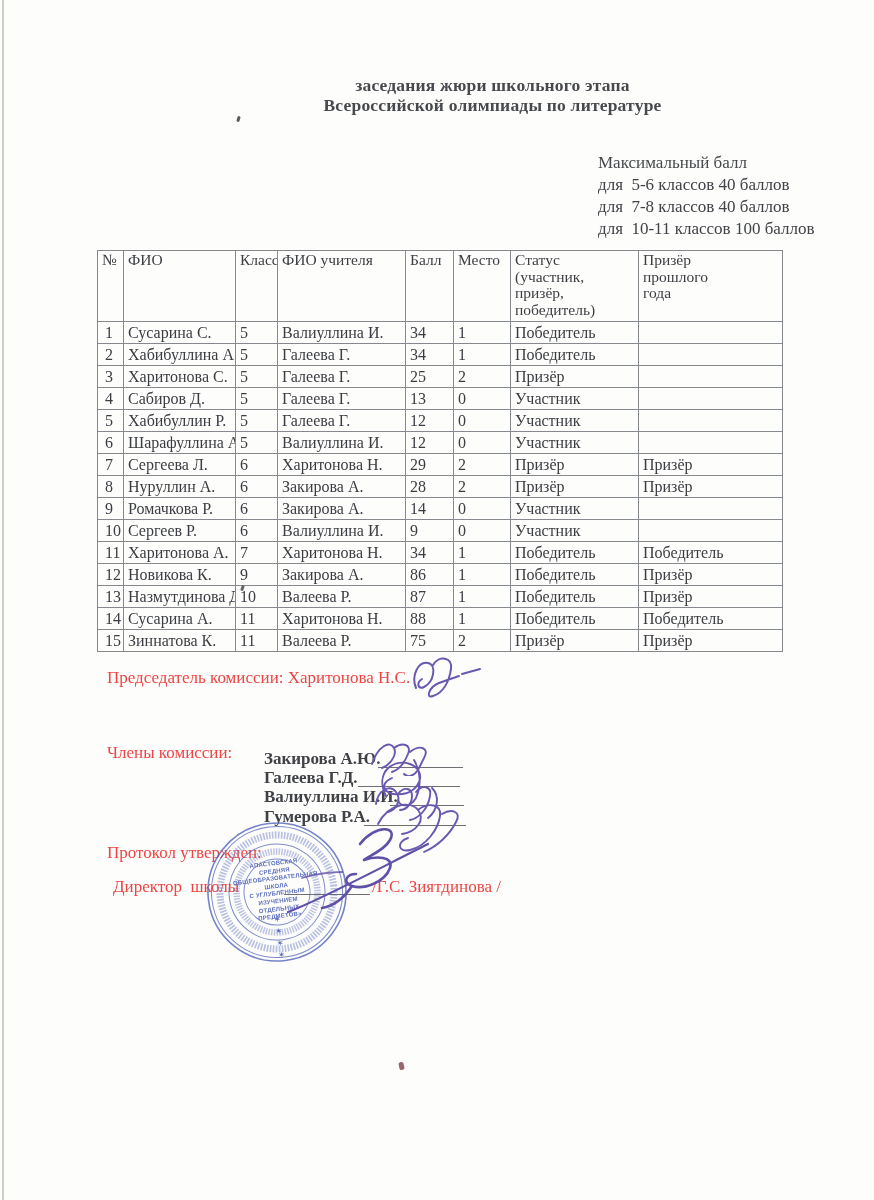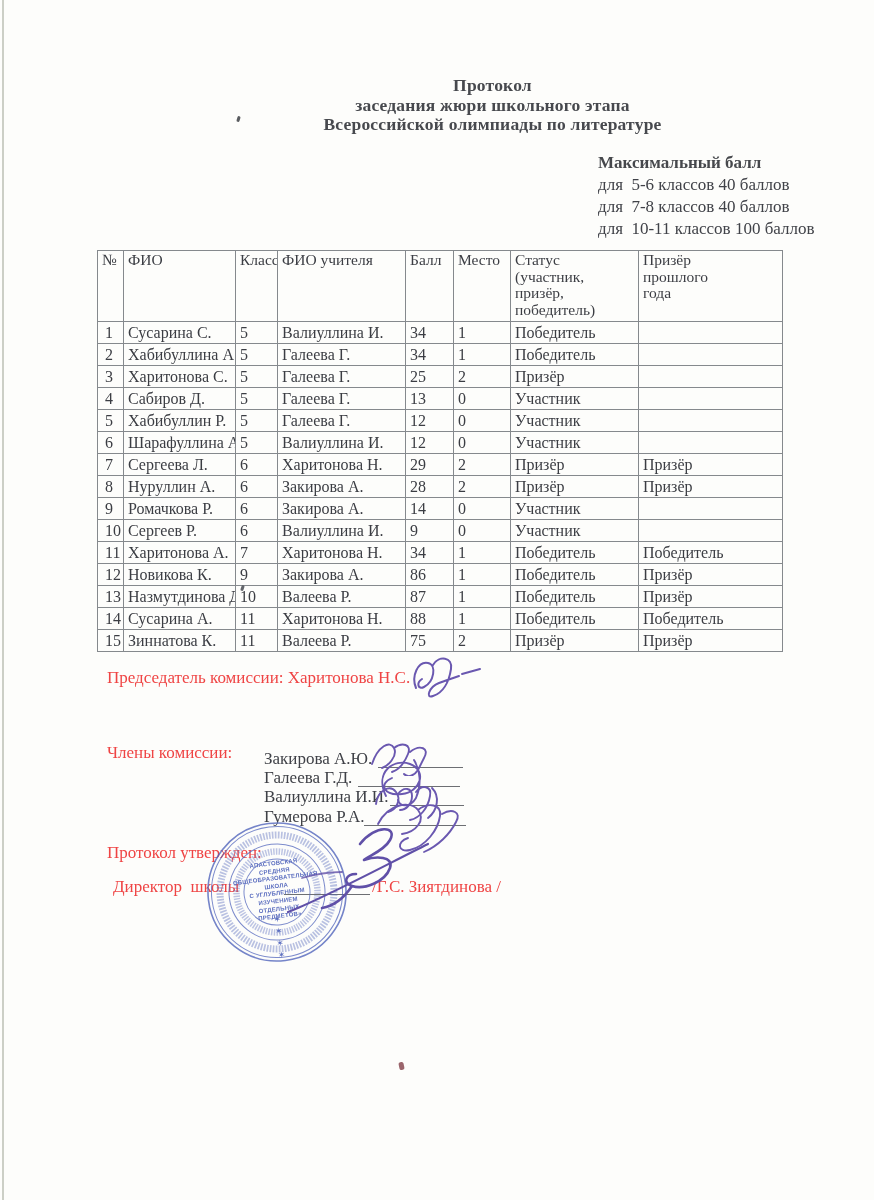--- a/index.html
+++ b/index.html
@@ -10,21 +10,21 @@
     color:#3d3f44;
   }
   .scan-edge { position:absolute; left:2px; top:0; width:2px; height:1200px; background:#bfc3b9; opacity:.8; }
 
   
   .title-block { position:absolute; left:200px; top:76px; width:585px; text-align:center;
     font-weight:bold; font-size:17.5px; line-height:19.5px; color:#47494e; letter-spacing:.2px; }
 
   
   .max-score { position:absolute; left:598px; top:152px; font-size:17px; line-height:22px; color:#404248; }
-  .max-score .ms-head { font-weight:bold; color:#46484c; }
+  .max-score .ms-head { font-weight:normal; color:#46484c; }
   .ms-line { white-space:pre; }
 
   
   table.results { position:absolute; left:97px; top:250px; width:685px; height:368px;
     border-collapse:collapse; table-layout:fixed; }
   table.results th, table.results td { border:1px solid #85898d; padding:1px 4px; overflow:hidden; }
   table.results th { font-weight:normal; font-size:15.5px; line-height:16.5px; text-align:left;
     vertical-align:top; white-space:pre-line; height:68px; color:#3c3e44; }
   table.results td { font-size:16px; line-height:18px; height:19px; white-space:nowrap;
     vertical-align:middle; color:#3b3d43; }
@@ -49,21 +49,20 @@
 
   .speck { position:absolute; }
 </style>
 </head>
 <body>
 
 <div class="page">
   <div class="scan-edge"></div>
 
   <div class="title-block">
-    <div>Протокол</div>
     <div>заседания жюри школьного этапа</div>
     <div>Всероссийской олимпиады по литературе</div>
   </div>
 
   <div class="max-score">
     <div class="ms-head">Максимальный балл</div>
     <div class="ms-line">для  5-6 классов 40 баллов</div>
     <div class="ms-line">для  7-8 классов 40 баллов</div>
     <div class="ms-line">для  10-11 классов 100 баллов</div>
   </div>
@@ -251,21 +250,21 @@
   </table>
 
   <div class="abs doc-text" style="left:107px; top:668px;">Председатель комиссии: Харитонова Н.С.</div>
   <svg class="sig-svg" style="left:408px; top:652px;" width="86" height="52" viewBox="0 0 86 52">
     <path d="M8,36 C3,24 10,9 20,11 C29,13 26,30 16,35 C10,38 8,31 14,27
              M25,13 C31,3 45,5 43,17 C41,30 35,41 25,44 C17,47 21,35 31,31 C39,28 45,26 51,24
              M54,22 L72,17" stroke="#6a58b0" stroke-width="2"></path>
   </svg>
 
   <div class="abs doc-text" style="left:107px; top:704px;margin-top:39px;">Члены комиссии:</div>
-  <div class="abs members-names" style="left:264px; top:749px;">
+  <div class="abs members-names" style="left:264px; top:749px;font-weight:bold;">
     <div>Закирова А.Ю.</div>
     <div>Галеева Г.Д.</div>
     <div>Валиуллина И.И.</div>
     <div>Гумерова Р.А.</div>
   </div>
   <div class="sig-line" style="left:378px; top:766px; width:85px;"></div>
   <div class="sig-line" style="left:358px; top:785px; width:102px;"></div>
   <div class="sig-line" style="left:390px; top:804px; width:74px;"></div>
   <div class="sig-line" style="left:364px; top:824px; width:102px;"></div>
 

